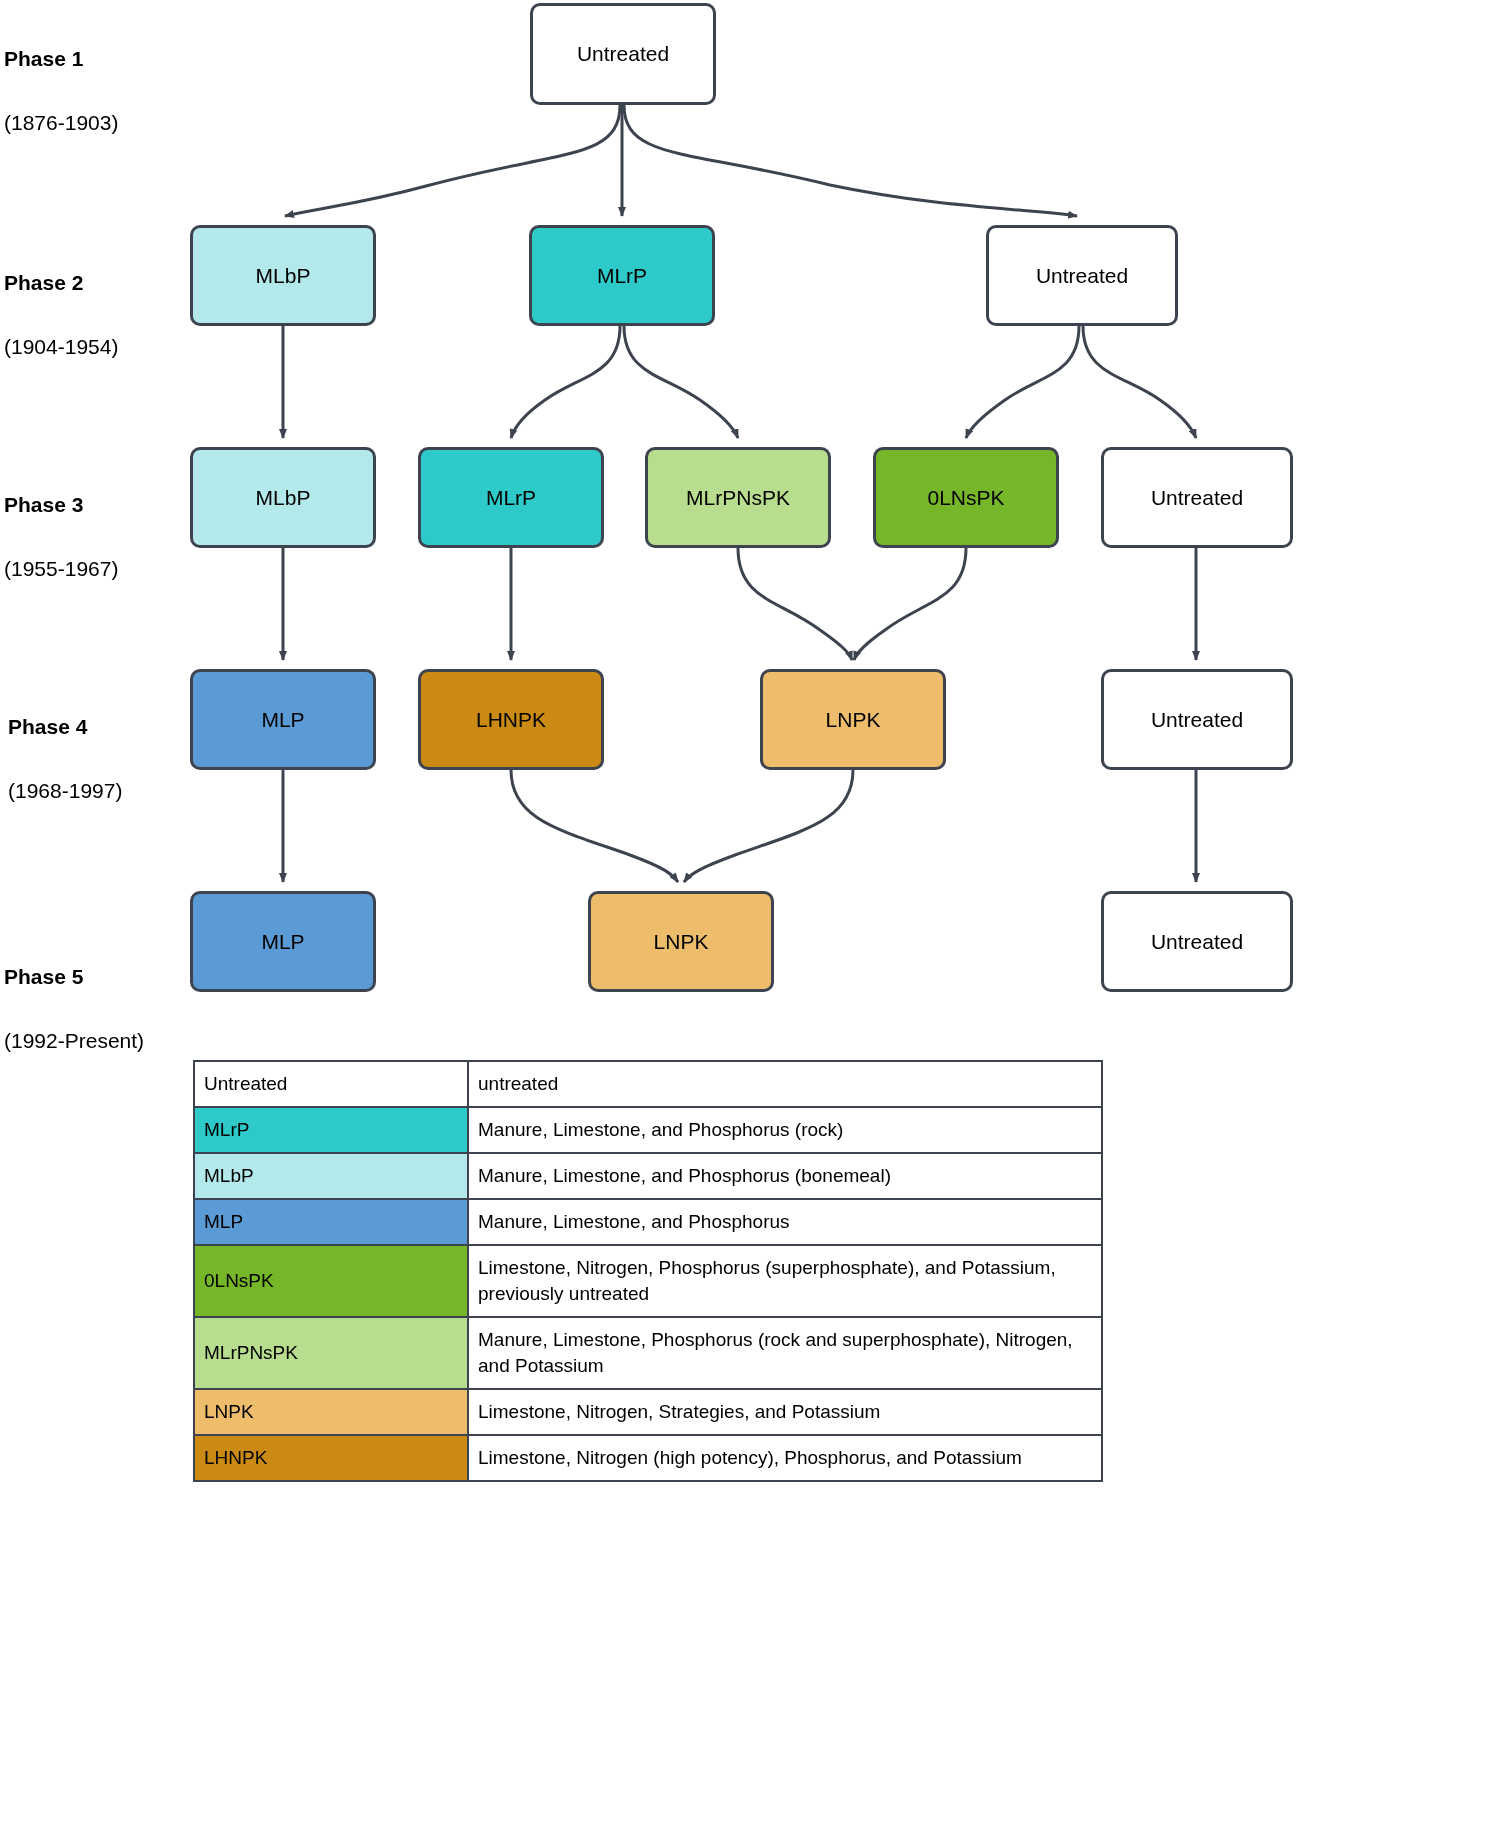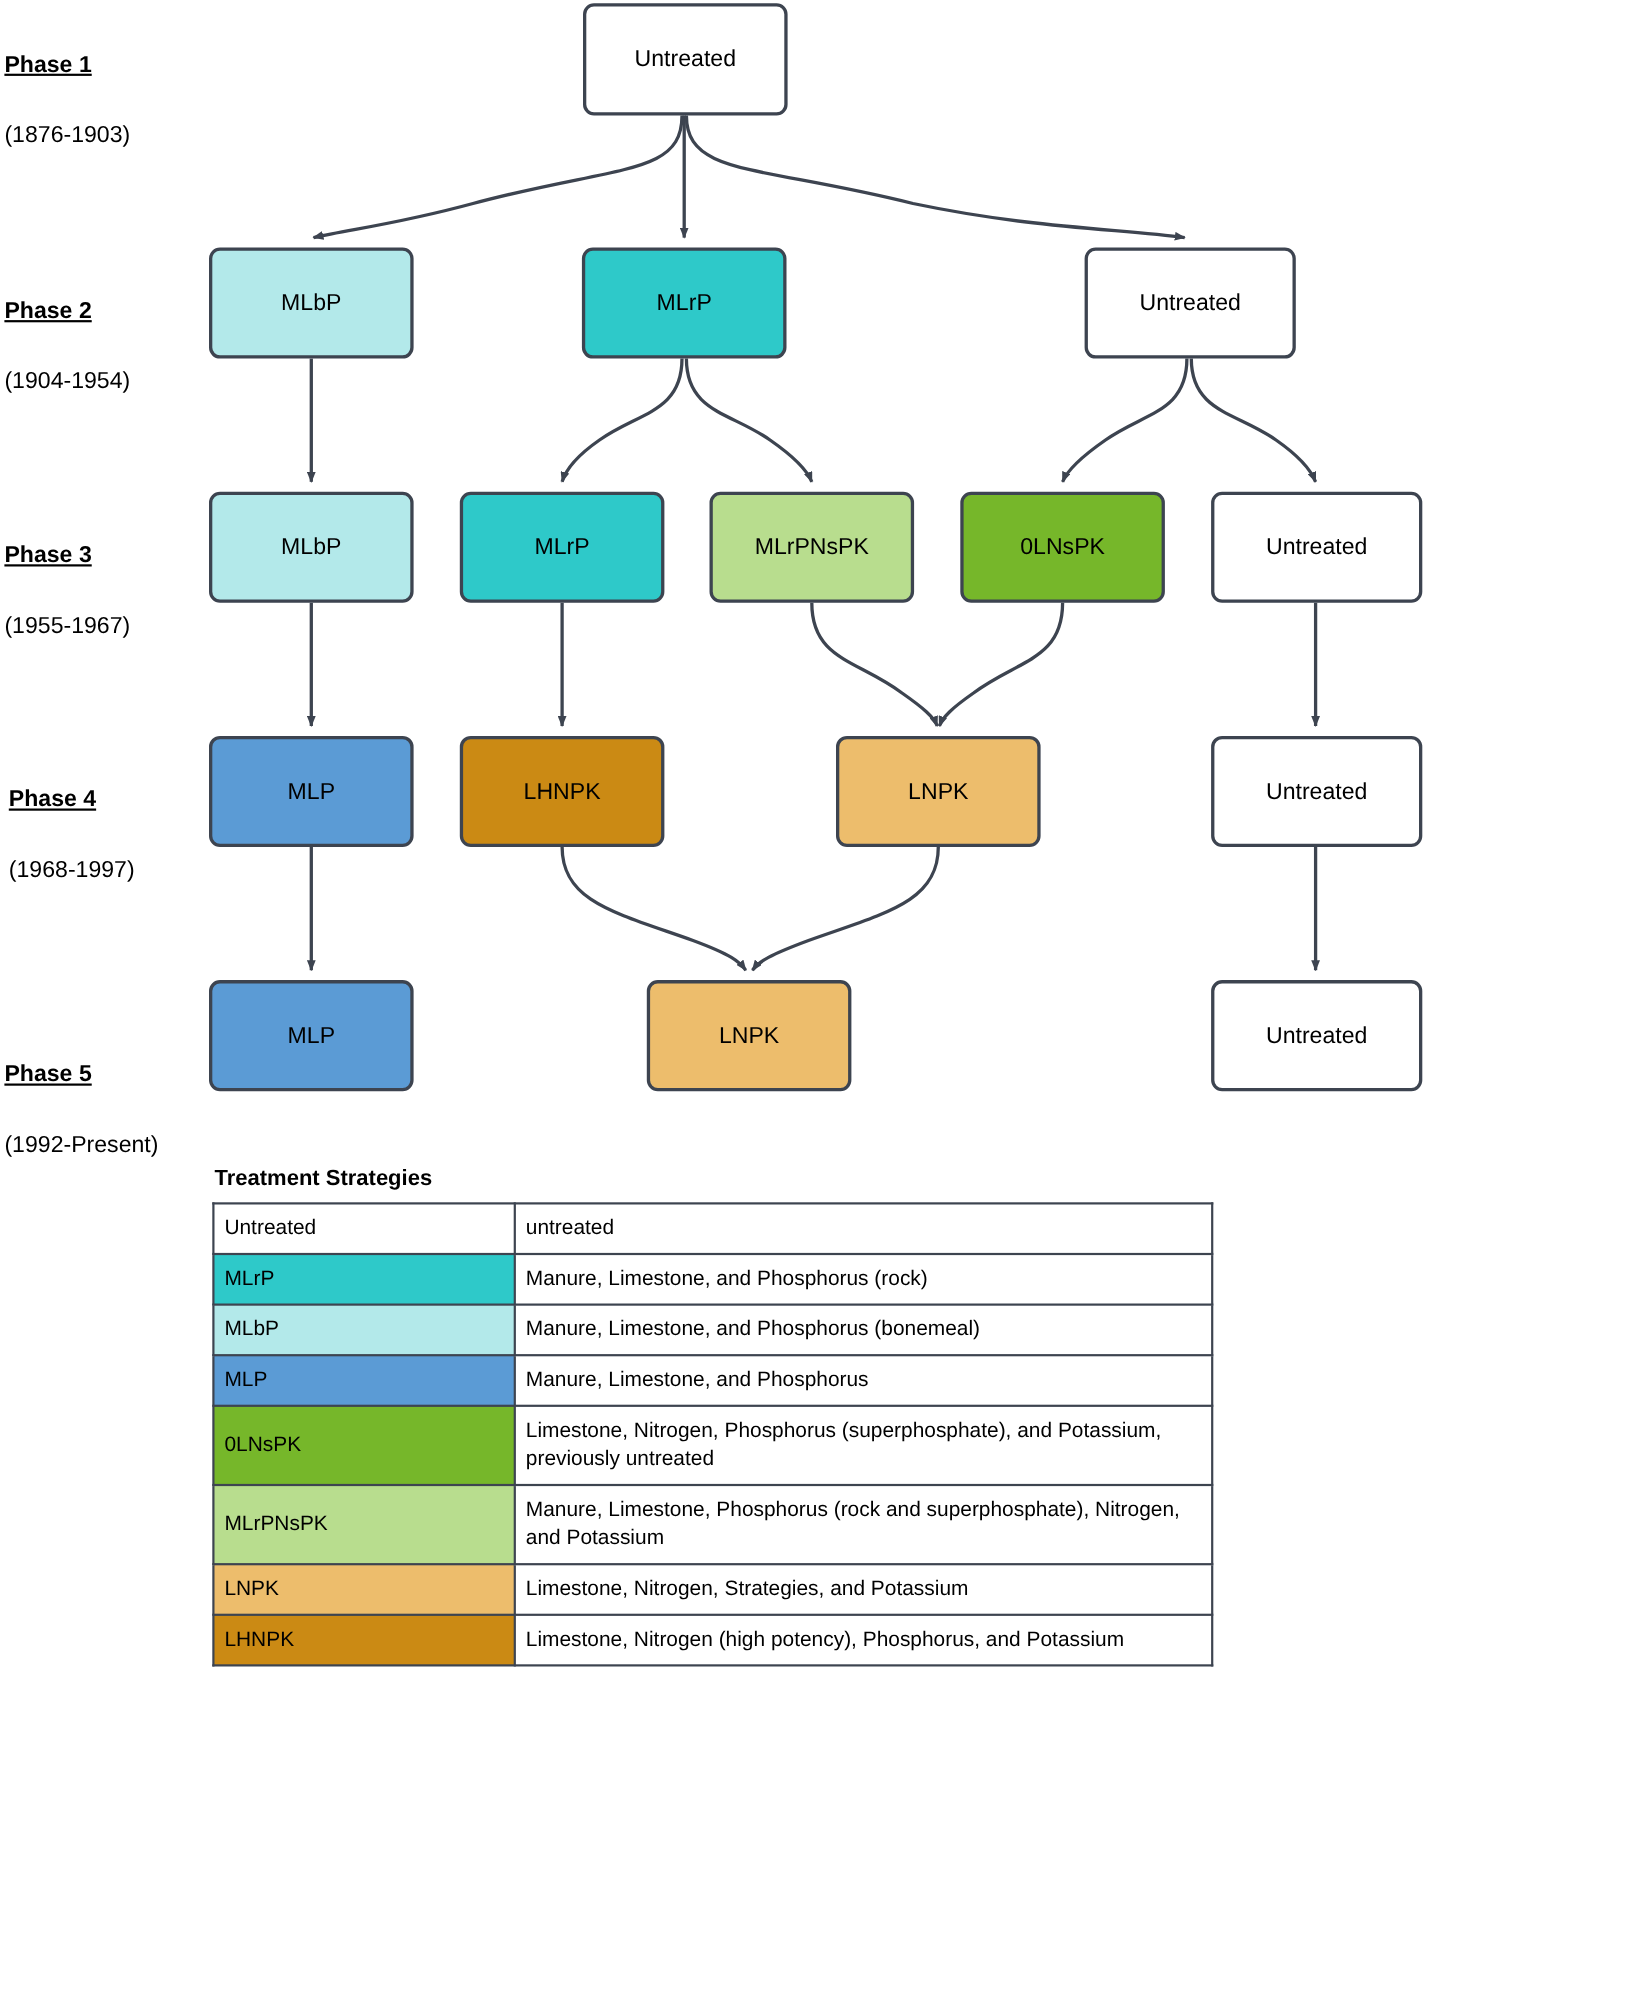--- a/index.html
+++ b/index.html
@@ -6,21 +6,21 @@
   body{
     width:1500px;height:1826px;position:relative;
     font-family:"Liberation Sans","DejaVu Sans",sans-serif;
     color:#111;overflow:hidden;
   }
   #diagram-svg{position:absolute;left:0;top:0;width:1500px;height:1100px;}
   .phase-label{
     position:absolute;font-size:21px;line-height:26px;color:#000;
     white-space:pre-line;
   }
-  .phase-label .pl-name{font-weight:bold;display:block;text-decoration:underline;}
+  .phase-label .pl-name{font-weight:bold;display:block;}
   .phase-label .pl-years{display:block;margin-top:12px;}
   .node{
     position:absolute;box-sizing:border-box;
     border:3px solid #3d4450;border-radius:10px;
     display:flex;align-items:center;justify-content:center;
     font-size:21px;color:#000;background:#ffffff;
   }
   
   #table-wrap{position:absolute;left:193px;top:1060px;width:910px;}
   #table-title{
@@ -119,21 +119,20 @@
 <div class="node" style="left: 190px; top: 669px; width: 186px; height: 101px; background: rgb(91, 155, 213);">MLP</div>
 <div class="node" style="left: 418px; top: 669px; width: 186px; height: 101px; background: rgb(203, 138, 20);">LHNPK</div>
 <div class="node" style="left: 760px; top: 669px; width: 186px; height: 101px; background: rgb(237, 189, 108);">LNPK</div>
 <div class="node" style="left: 1101px; top: 669px; width: 192px; height: 101px; background: rgb(255, 255, 255);">Untreated</div>
 
 <div class="node" style="left: 190px; top: 891px; width: 186px; height: 101px; background: rgb(91, 155, 213);">MLP</div>
 <div class="node" style="left: 588px; top: 891px; width: 186px; height: 101px; background: rgb(237, 189, 108);">LNPK</div>
 <div class="node" style="left: 1101px; top: 891px; width: 192px; height: 101px; background: rgb(255, 255, 255);">Untreated</div>
 
 <div id="table-wrap">
-  <div id="table-title">Treatment Strategies</div>
   <table class="tbl">
     <tbody id="tbl-body">
         <tr>
           <td class="code-cell" style="background: rgb(255, 255, 255);">Untreated</td>
           <td class="desc-cell">untreated</td>
         </tr>
         <tr>
           <td class="code-cell" style="background: rgb(46, 201, 201);">MLrP</td>
           <td class="desc-cell">Manure, Limestone, and Phosphorus (rock)</td>
         </tr>

